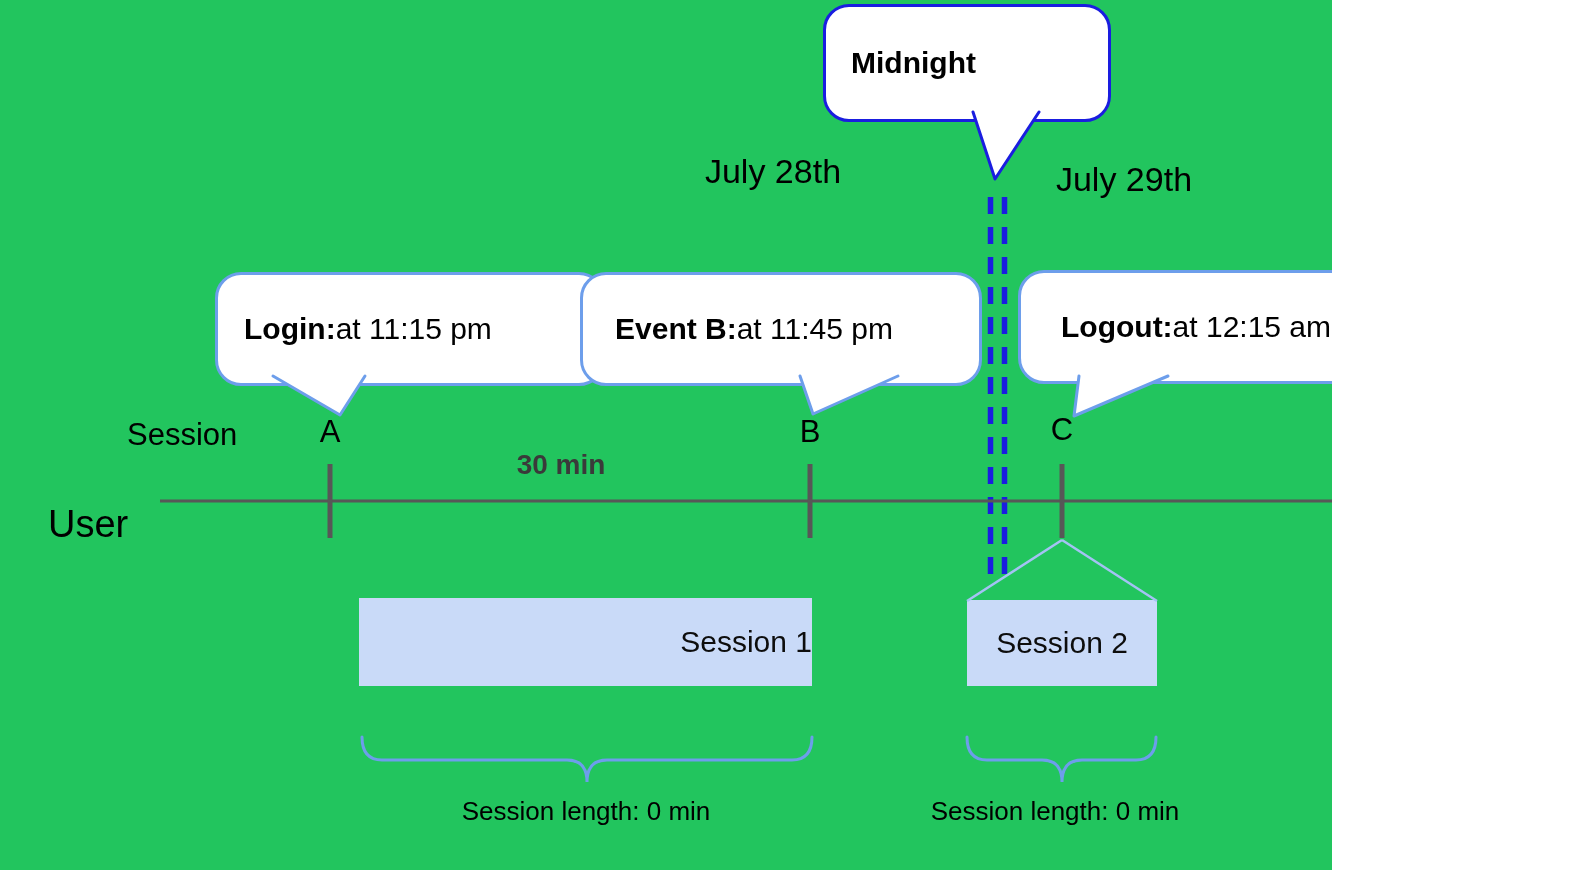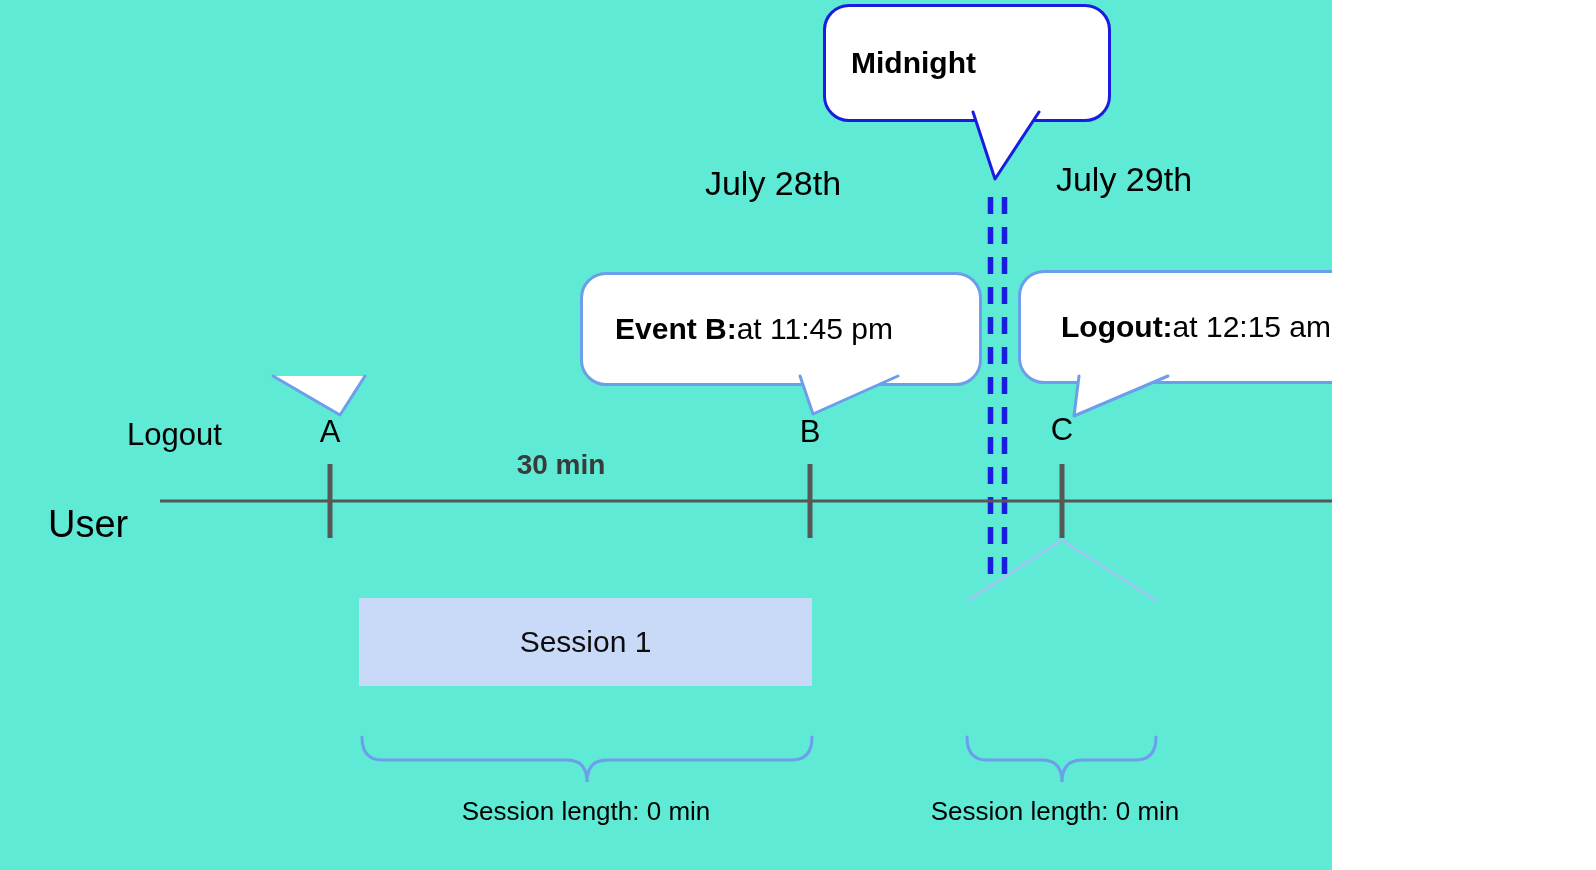--- a/index.html
+++ b/index.html
@@ -1,20 +1,20 @@
 <!DOCTYPE html>
 <html><head>
 <meta charset="utf-8">
 <style>
   html, body { margin: 0; padding: 0; background: #ffffff; }
   #stage {
     position: relative;
     width: 1332px;
     height: 870px;
-    background: #5eead4;
+    background: #22c55e;
     font-family: "Liberation Sans", sans-serif;
     color: #000;
     overflow: hidden;
   }
   
   .callout {
     position: absolute;
     background: #fff;
     border: 3px solid #6d9eeb;
     border-radius: 26px;
@@ -61,41 +61,48 @@
 </style>
 </head>
 <body>
 
 <div id="stage">
 
   <div class="callout midnight" style="left:823px; top:4px; width:257px; height:112px; padding-left:25px;">
     <span>Midnight</span>
   </div>
 
-  <div class="lbl date-lbl" style="left:653px; top:164px;">July 28th</div>
+  <div class="lbl date-lbl" style="left:653px; top:152px;">July 28th</div>
   <div class="lbl date-lbl" style="left:1004px; top:160px;">July 29th</div>
 
+  <div class="callout" style="left:215px; top:272px; width:358px; height:108px; padding-left:26px;">
+    <span class="b">Login:</span>
+      <span> at 11:15 pm</span>
+  </div>
   <div class="callout" style="left:580px; top:272px; width:364px; height:108px; padding-left:32px;">
     <span class="b">Event B:</span>
       <span> at 11:45 pm</span>
   </div>
   <div class="callout" style="left:1018px; top:270px; width:364px; height:108px; padding-left:40px;">
     <span class="b">Logout:</span>
       <span> at 12:15 am</span>
   </div>
 
-  <div class="lbl events-lbl" style="left:127px; top:417px;">Logout</div>
+  <div class="lbl events-lbl" style="left:127px; top:417px;">Session</div>
   <div class="lbl marker" style="left:330px; top:414px;">A</div>
   <div class="lbl marker" style="left:810px; top:414px;">B</div>
   <div class="lbl marker" style="left:1062px; top:412px;">C</div>
   <div class="lbl interval-lbl center-x" style="left:561px; top:449px;">30 min</div>
   <div class="lbl user-lbl" style="left:48px; top:480px;">User</div>
 
-  <div class="session-box" style="left:359px; top:598px; width:453px; height:88px;">
+  <div class="session-box" style="left:359px; top:598px; width:453px; height:88px;justify-content:flex-end;">
     <span>Session 1</span>
+  </div>
+  <div class="session-box" style="left:967px; top:600px; width:190px; height:86px;">
+    <span>Session 2</span>
   </div>
 
   <div class="lbl length-lbl center-x" style="left:586px; top:796px;">Session length: 0 min</div>
   <div class="lbl length-lbl center-x" style="left:1055px; top:796px;">Session length: 0 min</div>
 
   <svg id="shape-layer" viewBox="0 0 1596 870">
 
     <line x1="990.5" y1="197" x2="990.5" y2="578" stroke="#1a1de0" stroke-width="5.5" stroke-dasharray="17 13"></line>
     <line x1="1004.5" y1="197" x2="1004.5" y2="578" stroke="#1a1de0" stroke-width="5.5" stroke-dasharray="17 13"></line>
 

